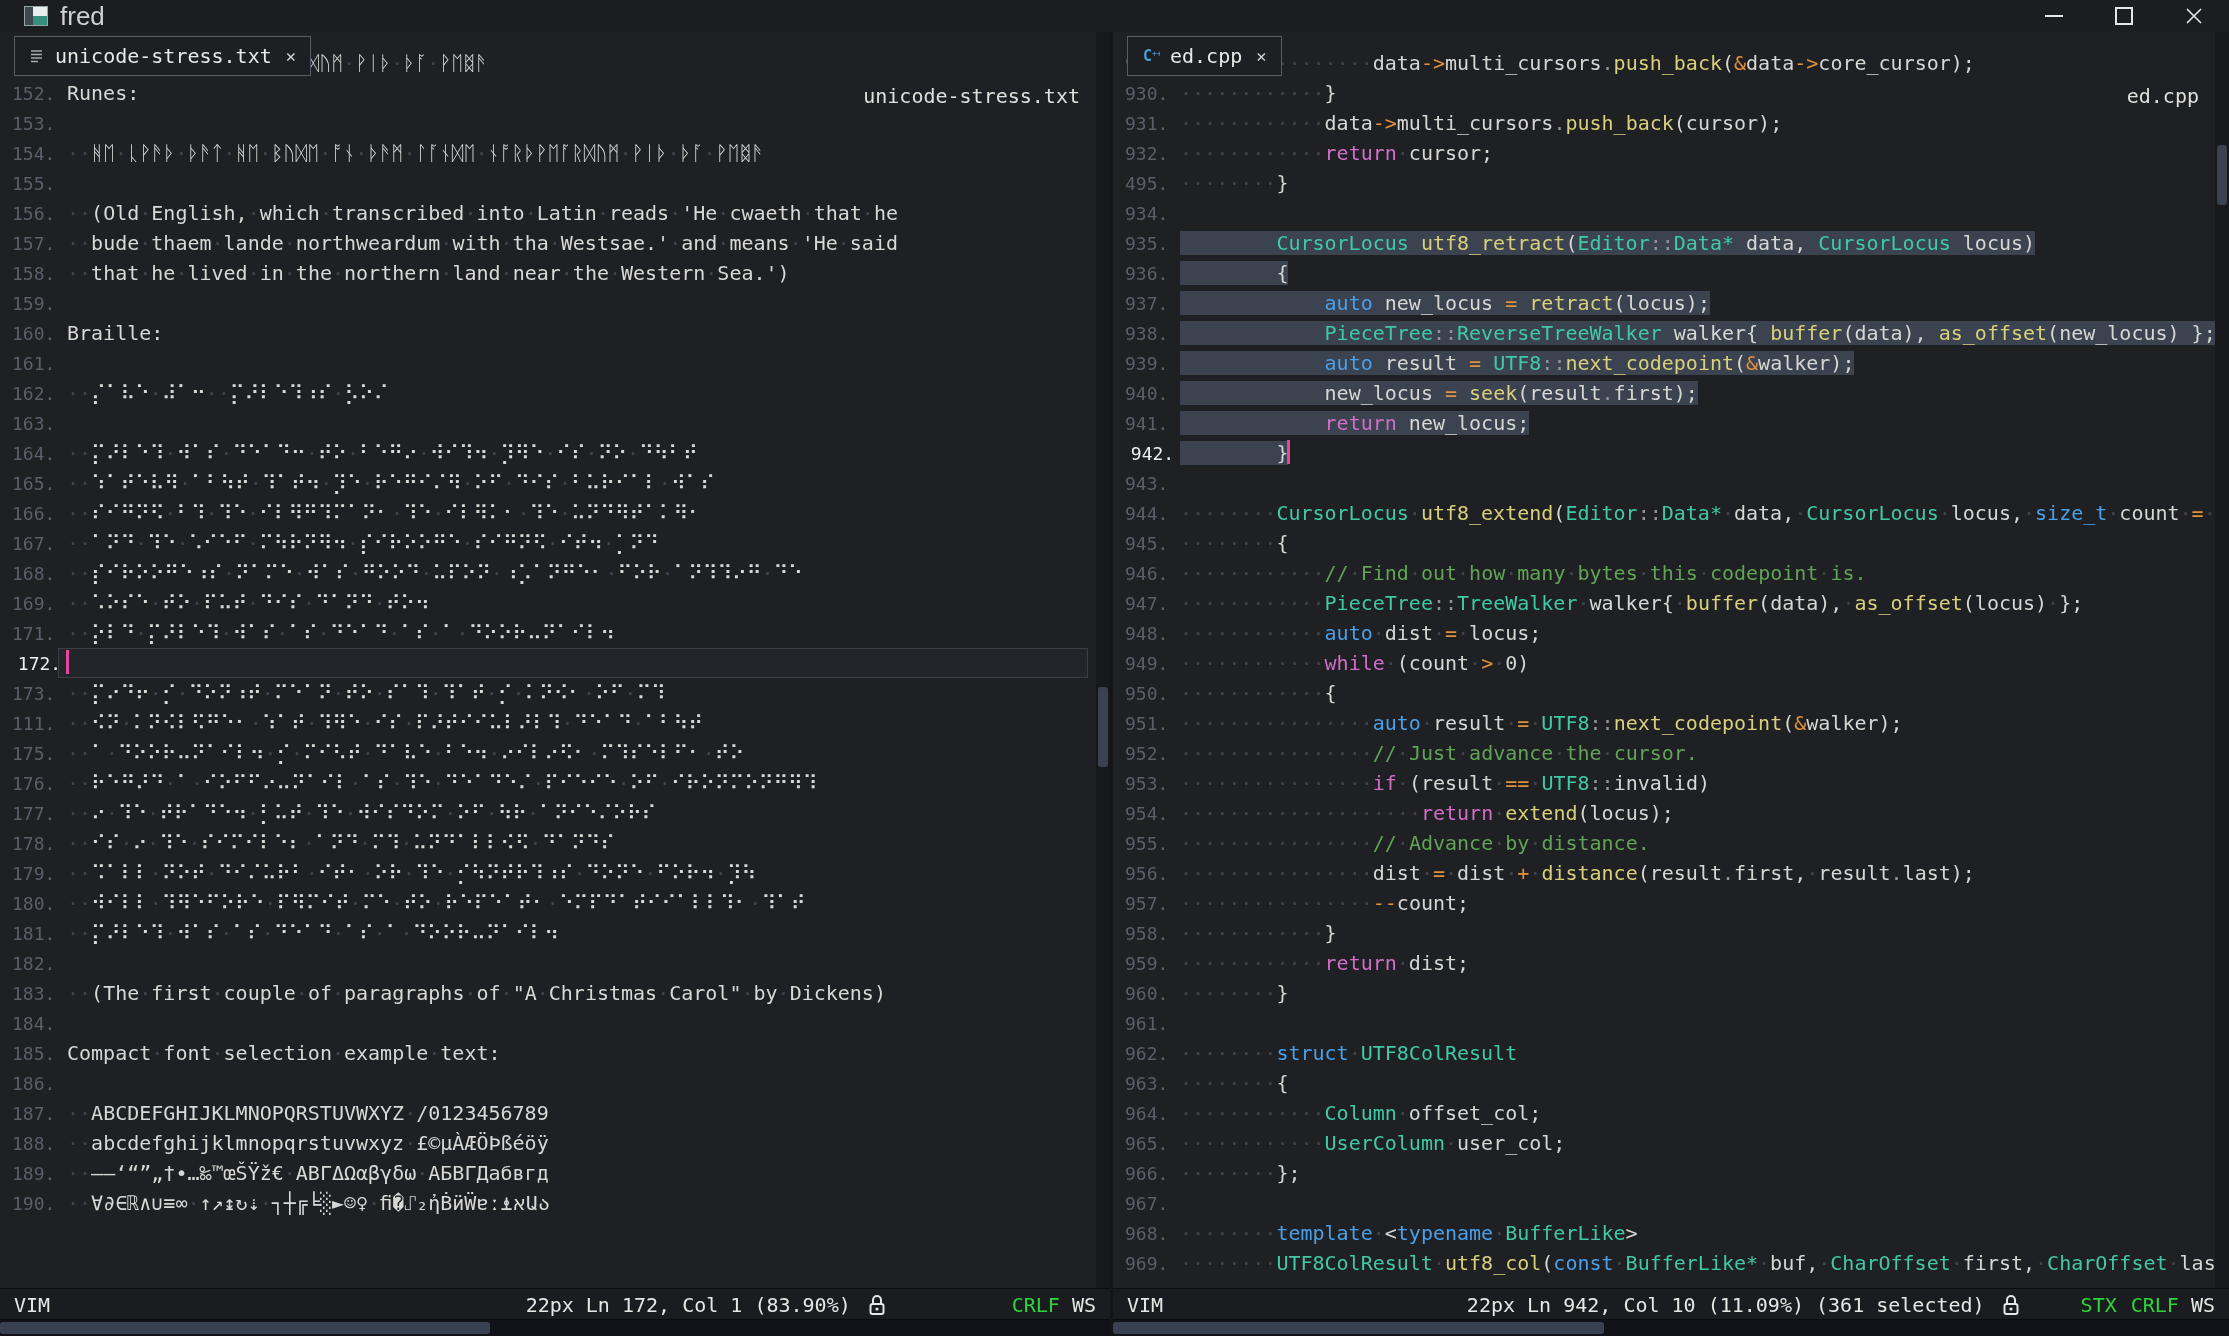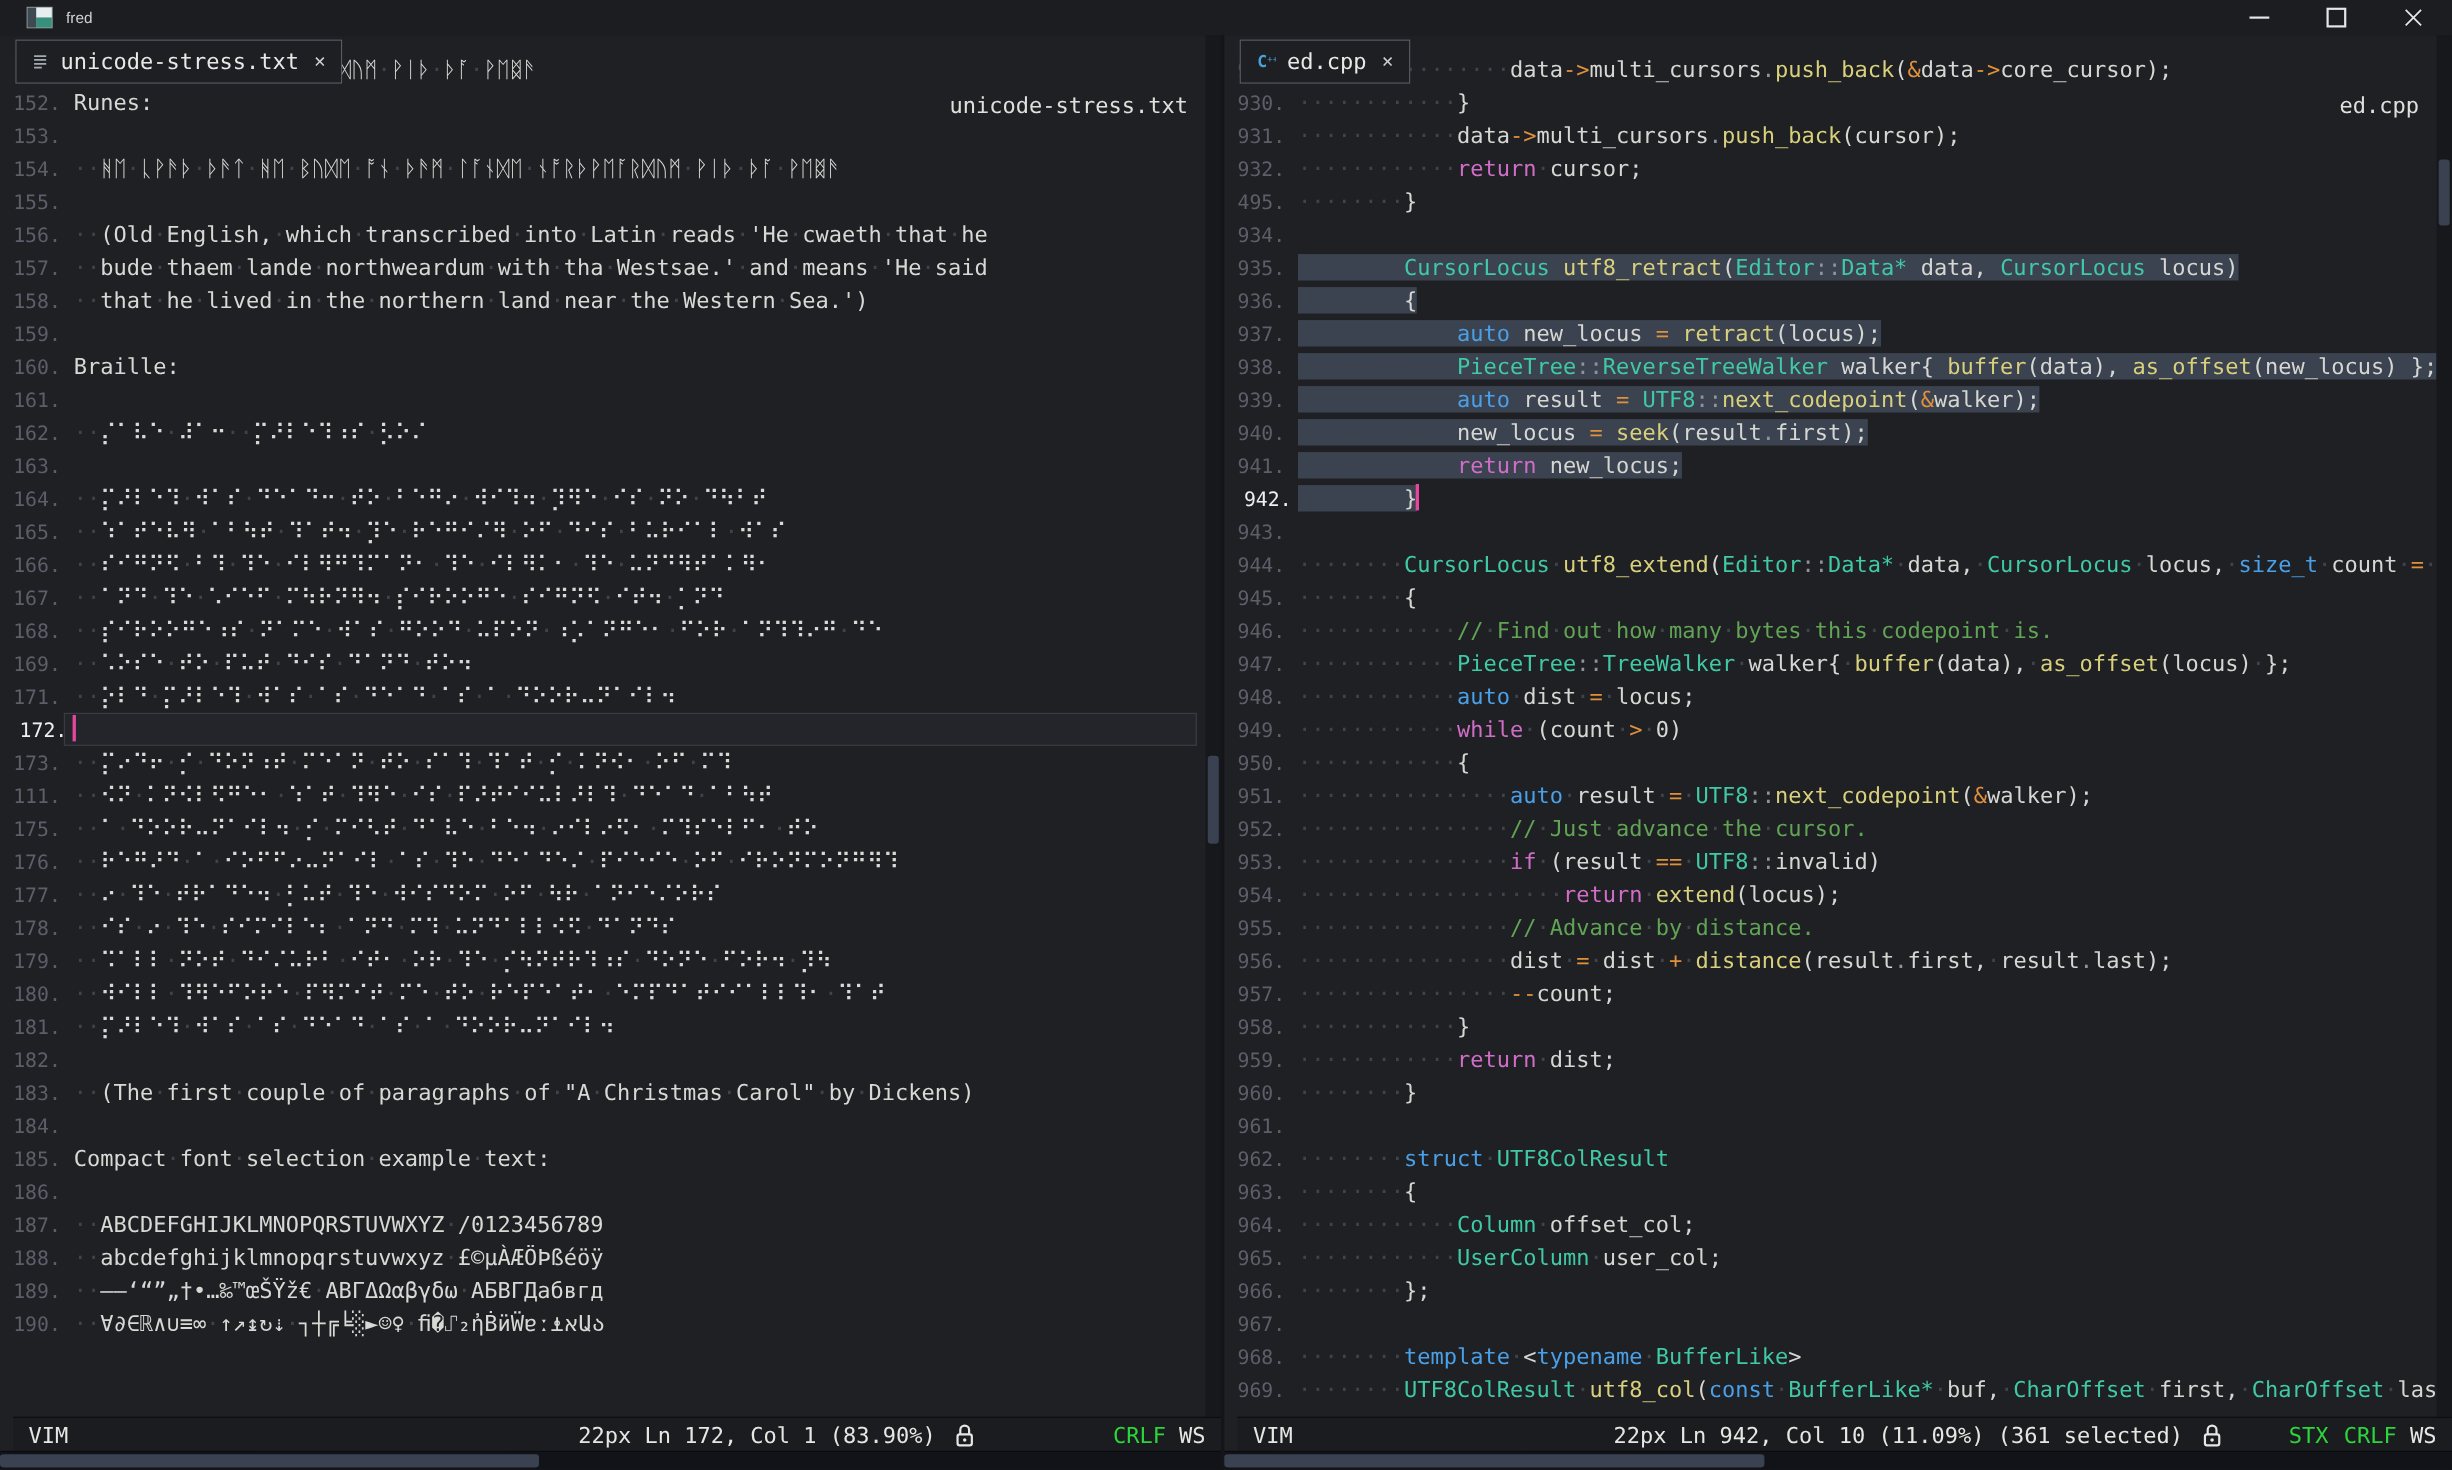--- a/index.html
+++ b/index.html
@@ -1,21 +1,21 @@
 <!DOCTYPE html>
 <html><head>
 <meta charset="utf-8">
 <style>
   html,body{margin:0;padding:0;background:#141518;}
   body{width:2229px;height:1336px;position:relative;overflow:hidden;
        font-family:"DejaVu Sans Mono","DejaVu Sans",monospace;}
   .titlebar{position:absolute;left:0;top:0;width:2229px;height:32px;background:#1c1d20;
             display:flex;align-items:center;}
   .app-ico{margin-left:24px;width:24px;height:20px;flex:0 0 auto;}
-  .win-title{margin-left:12px;font-family:"Liberation Sans",sans-serif;font-size:14px;color:#cfd0d2;text-align:center;}
+  .win-title{margin-left:12px;font-family:"Liberation Sans",sans-serif;font-size:26px;color:#cfd0d2;text-align:center;}
   .win-controls{margin-left:auto;display:flex;height:32px;}
   .wc-btn{width:70px;height:32px;display:flex;align-items:center;justify-content:center;cursor:default;}
   .ic-min{width:18px;height:2px;background:#e6e6e6;}
   .ic-max{width:14px;height:14px;border:2px solid #e6e6e6;}
 
   .pane{position:absolute;top:32px;bottom:0;background:#1f2024;}
   #left-pane{left:0;width:1110px;}
   #right-pane{left:1113px;width:1116px;}
 
   .editor{position:absolute;left:0;right:14px;top:0;bottom:48px;overflow:hidden;padding-top:16px;}
@@ -31,21 +31,21 @@
   .tk-f{color:#d9d07c}.tk-o{color:#e0913c}.tk-m{color:#61a455}.tk-u{color:#8f939b}
 
   .tab{position:absolute;top:4px;left:14px;height:40px;z-index:6;display:flex;align-items:center;
        gap:10px;padding:0 14px;background:#1e1f23;border:1px solid #595d66;box-sizing:border-box;}
   .tab-label{font-size:20px;color:#e8e9e6;}
   .tab-close{font-size:17px;color:#ced2d6;margin-left:4px;}
   .pane-label{position:absolute;top:52px;right:30px;z-index:5;font-size:20px;color:#dfe0dc;}
 
   .vscroll{position:absolute;top:0;right:0;width:14px;bottom:48px;background:#17181c;}
   .vthumb{position:absolute;left:2px;width:10px;background:#3a4150;border-radius:3px;}
-  .statusbar{position:absolute;left:12px;right:0;bottom:16px;height:32px;background:#1b1c20;
+  .statusbar{position:absolute;left:0;right:0;bottom:16px;height:32px;background:#1b1c20;
              border-top:1px solid #0c0d10;display:flex;align-items:center;
              font-size:20px;color:#e6e7e3;padding:0 14px;box-sizing:border-box;}
   .st-mode{margin-right:auto;}
   .lock{margin-left:16px;flex:0 0 auto;}
   .green{color:#2bd63a;}
   #left-pane .st-eol{margin-left:125px;}
   #right-pane .st-enc{margin-left:60px;}
   #right-pane .st-eol{margin-left:14px;}
   .st-ws{margin-left:12px;}
   .hscroll{position:absolute;left:0;right:0;bottom:0;height:16px;background:#121318;border-top:1px solid #0a0b0e;}

